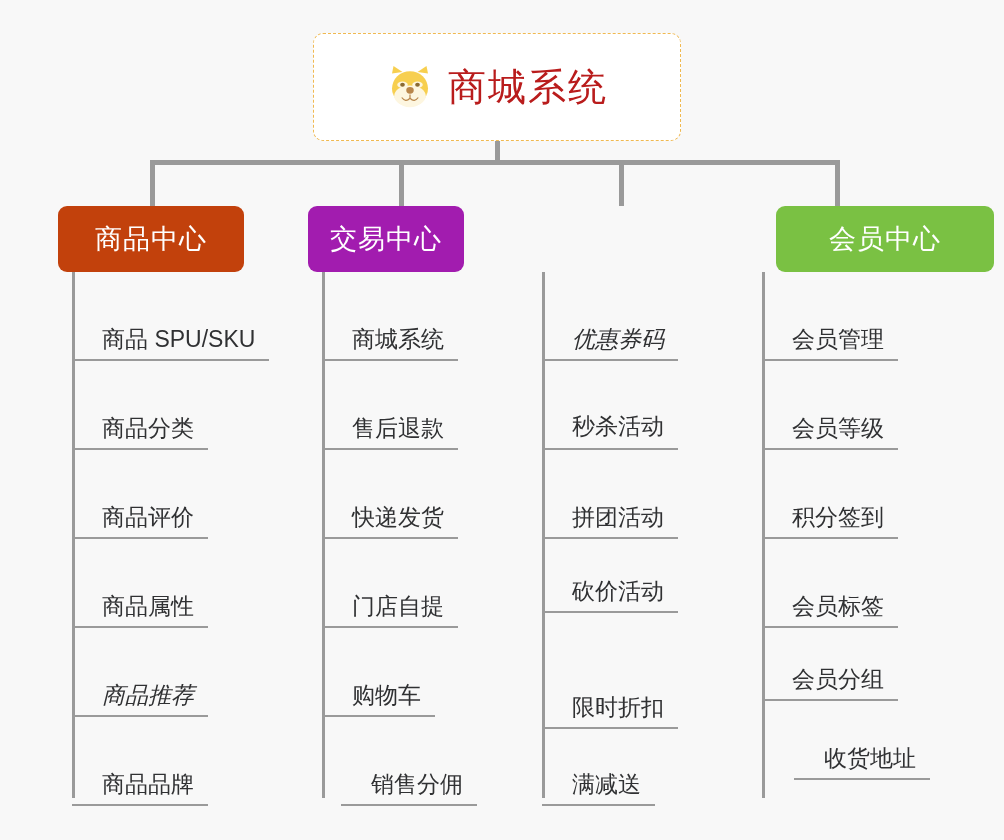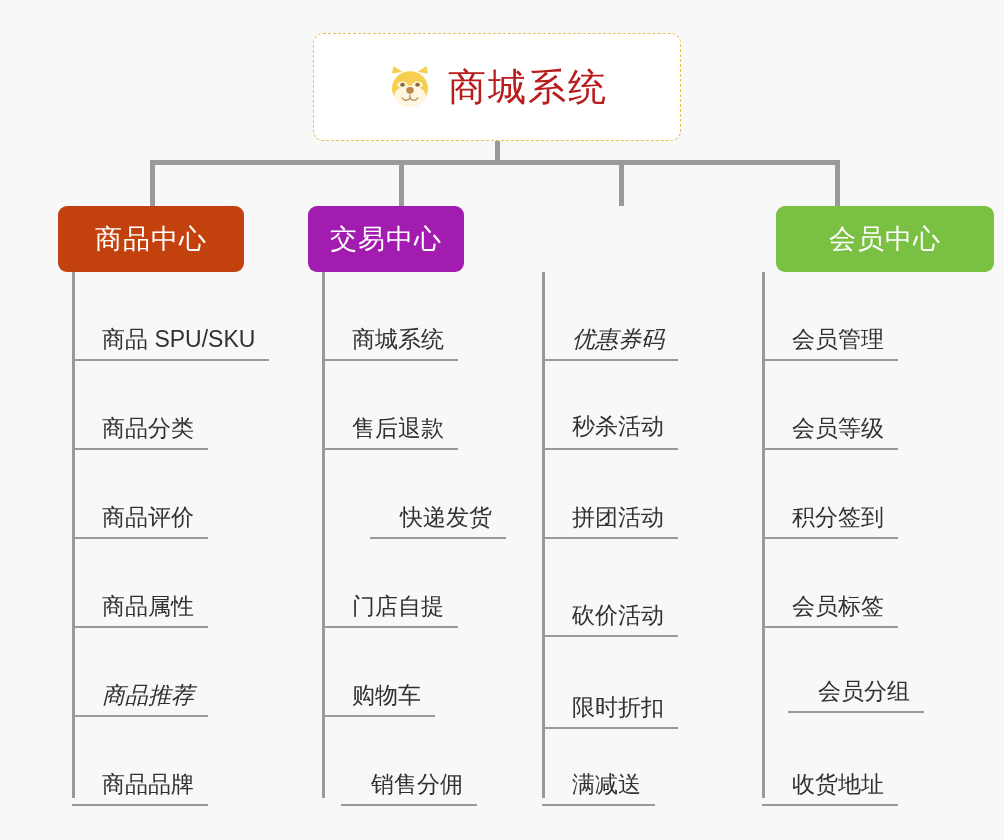--- a/index.html
+++ b/index.html
@@ -186,21 +186,21 @@
     <div class="leaf-item" style="top:0px;">
       <span class="leaf-inner">
         <span class="leaf-label">商城系统</span>
       </span>
     </div>
     <div class="leaf-item" style="top:89px;">
       <span class="leaf-inner">
         <span class="leaf-label">售后退款</span>
       </span>
     </div>
-    <div class="leaf-item" style="top:178px;padding-left:48px;">
+    <div class="leaf-item" style="top:178px;">
       <span class="leaf-inner">
         <span class="leaf-label">快递发货</span>
       </span>
     </div>
     <div class="leaf-item" style="top:267px;">
       <span class="leaf-inner">
         <span class="leaf-label">门店自提</span>
       </span>
     </div>
     <div class="leaf-item" style="top:356px;">
@@ -225,21 +225,21 @@
     <div class="leaf-item" style="top:89px;font-family:Liberation Mono, monospace;">
       <span class="leaf-inner">
         <span class="leaf-label">秒杀活动</span>
       </span>
     </div>
     <div class="leaf-item" style="top:178px;">
       <span class="leaf-inner">
         <span class="leaf-label">拼团活动</span>
       </span>
     </div>
-    <div class="leaf-item" style="top:276px;">
+    <div class="leaf-item" style="top:252px;">
       <span class="leaf-inner">
         <span class="leaf-label">砍价活动</span>
       </span>
     </div>
     <div class="leaf-item" style="top:356px;margin-top:12px;">
       <span class="leaf-inner">
         <span class="leaf-label">限时折扣</span>
       </span>
     </div>
     <div class="leaf-item" style="top:445px;">
@@ -267,25 +267,25 @@
     <div class="leaf-item" style="top:178px;">
       <span class="leaf-inner">
         <span class="leaf-label">积分签到</span>
       </span>
     </div>
     <div class="leaf-item" style="top:267px;">
       <span class="leaf-inner">
         <span class="leaf-label">会员标签</span>
       </span>
     </div>
-    <div class="leaf-item" style="top:352px;margin-left:26px;">
+    <div class="leaf-item" style="top:340px;">
       <span class="leaf-inner">
         <span class="leaf-label">会员分组</span>
       </span>
     </div>
-    <div class="leaf-item" style="top:445px;">
+    <div class="leaf-item" style="top:419px;padding-left:32px;">
       <span class="leaf-inner">
         <span class="leaf-label">收货地址</span>
       </span>
     </div>
   </div>
 
 </div>
 
 </body></html>

